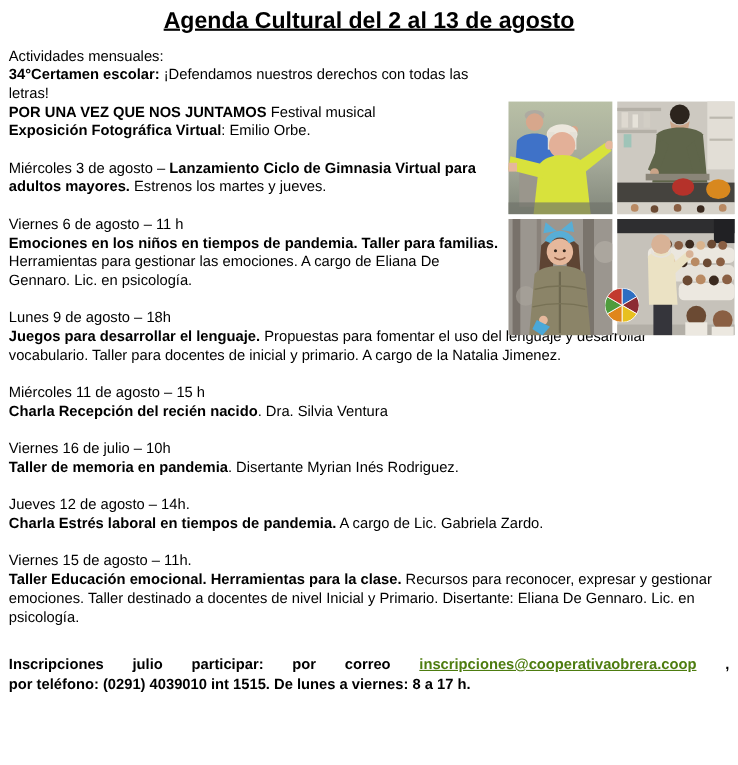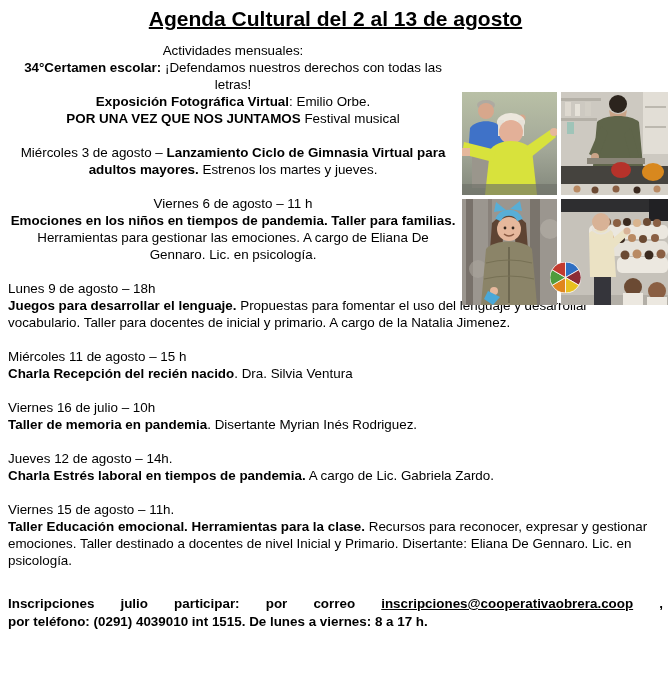--- a/index.html
+++ b/index.html
@@ -9,26 +9,26 @@
     font-size:13.4px;line-height:17px;color:#000;
     position:relative;
   }
   .page{position:relative;padding:8px 8px 0 8px;width:655px;}
   .doc-title{
     text-align:center;font-weight:bold;font-size:21px;line-height:22px;
     margin:0 0 12px 0;
   }
   .doc-title span{text-decoration:underline;text-decoration-thickness:2px;}
   .block{margin:0 0 17px 0;}
-  .narrow{width:450px;text-align:center;}
+  .narrow{width:450px;}
   .full{width:655px;}
   strong{font-weight:bold;}
   .footer{margin-top:26px;font-weight:bold;width:655px;line-height:17.5px;}
   .foot-line1{text-align:justify;text-align-last:justify;}
-  .email-link{color:#000000;text-decoration:underline;font-weight:bold;cursor:pointer;}
+  .email-link{color:#4d7c0f;text-decoration:underline;font-weight:bold;cursor:pointer;}
   
   .collage{
     position:absolute;left:462px;top:92px;width:206px;height:213px;
     display:grid;grid-template-columns:95px 107px;grid-template-rows:103px 106px;
     gap:4px;
   }
   .photo{overflow:hidden;}
   .photo svg{display:block;}
   .ball-logo{position:absolute;left:88px;top:170px;width:31px;height:31px;z-index:5;}
 </style>
@@ -37,22 +37,22 @@
 
 <div class="page">
 
   <div class="doc-title">
     <span>Agenda Cultural del 2 al 13 de agosto</span>
   </div>
 
   <div class="block narrow">
     <div>Actividades mensuales:</div>
     <div><strong>34°Certamen escolar:</strong><span> ¡Defendamos nuestros derechos con todas las letras!</span></div>
+    <div><strong>POR UNA VEZ QUE NOS JUNTAMOS</strong><span> Festival musical</span></div>
     <div><strong>Exposición Fotográfica Virtual</strong><span>: Emilio Orbe.</span></div>
-    <div><strong>POR UNA VEZ QUE NOS JUNTAMOS</strong><span> Festival musical</span></div>
   </div>
 
   <div class="block narrow"><span>Miércoles 3 de agosto – </span><strong>Lanzamiento Ciclo de Gimnasia Virtual para adultos mayores.</strong><span> Estrenos los martes y jueves.</span></div>
 
 
   <div class="block narrow"><span>Viernes 6 de agosto – 11 h</span><br><strong>Emociones en los niños en tiempos de pandemia. Taller para familias.</strong><span> Herramientas para gestionar las emociones. A cargo de Eliana De Gennaro. Lic. en psicología.</span></div>
 
   <div class="block full"><span>Lunes 9 de agosto – 18h</span><br><strong>Juegos para desarrollar el lenguaje.</strong><span> Propuestas para fomentar el uso del lenguaje y desarrollar vocabulario. Taller para docentes de inicial y primario. A cargo de la  Natalia Jimenez.</span></div>
 
   <div class="block full"><span>Miércoles 11 de agosto – 15 h</span><br><strong>Charla Recepción del recién nacido</strong><span>. Dra. Silvia Ventura</span></div>

